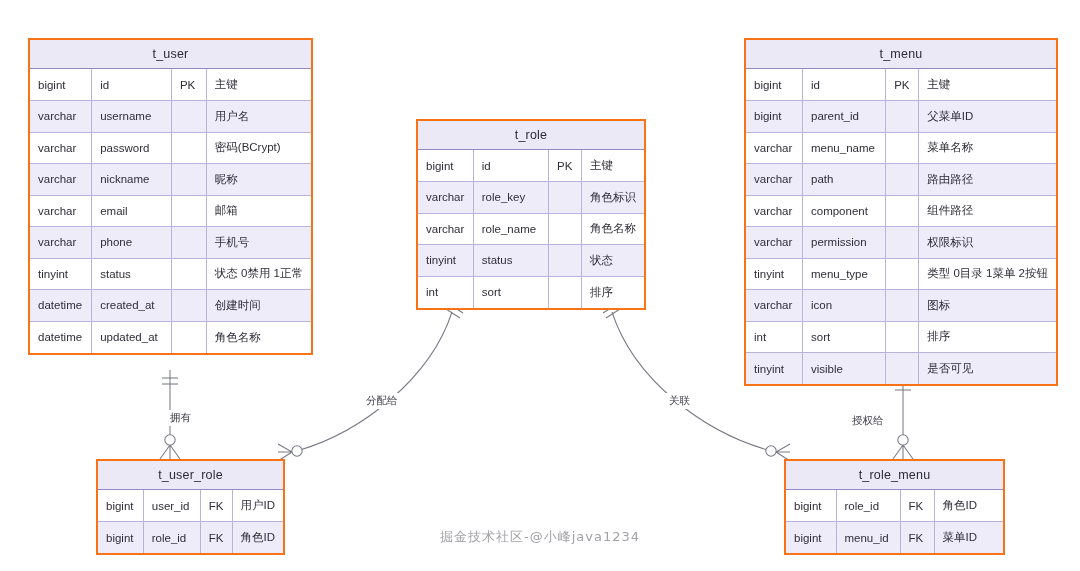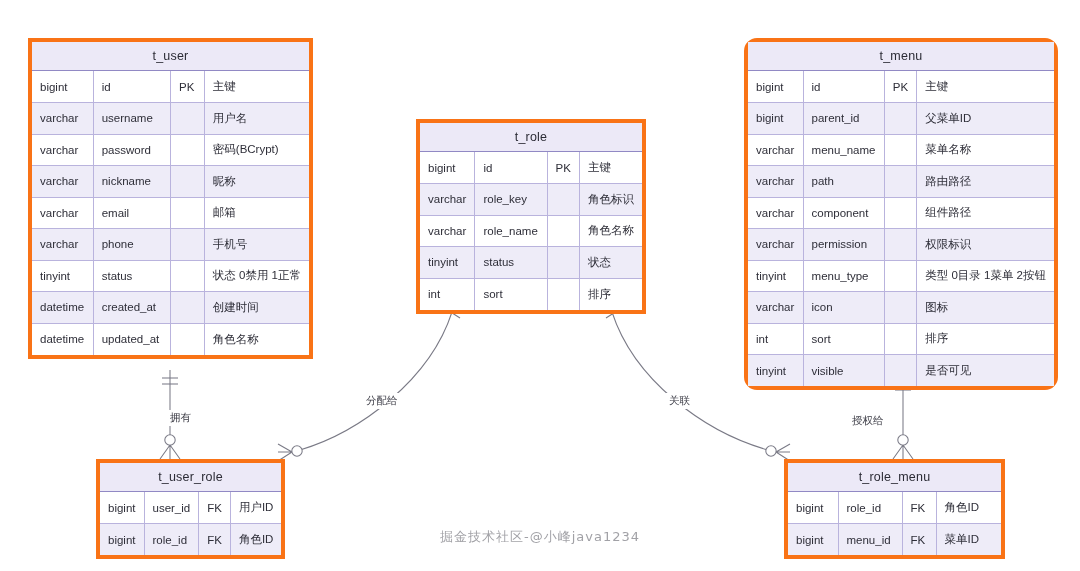--- a/index.html
+++ b/index.html
@@ -16,21 +16,21 @@
   }
   #canvas {
     position: absolute;
     inset: 0;
     width: 1080px;
     height: 571px;
   }
   
   .entity {
     position: absolute;
-    border: 4px solid #f97316;
+    border: 2px solid #f97316;
     background: #ffffff;
     box-sizing: border-box;
     z-index: 5;
   }
   .entity-title {
     background: #ece9f7;
     border-bottom: 1px solid #9189c4;
     text-align: center;
     font-size: 12.5px;
     color: #2b2b35;
@@ -64,21 +64,21 @@
   .c-type  { width: 66px; margin-top: 11px; }
   .c-name  { width: 92px; }
   .c-key   { width: 34px; text-align: left; }
   .c-desc  { }
 
   
   #ent-t_user      { left: 28px;  top: 38px;  width: 285px; }
   #ent-t_user .c-type { width: 63px; } #ent-t_user .c-name { width: 86px; } #ent-t_user .c-key { width: 38px; }
   #ent-t_role      { left: 416px; top: 119px; width: 230px; }
   #ent-t_role .c-type { width: 56px; } #ent-t_role .c-name { width: 82px; } #ent-t_role .c-key { width: 34px; }
-  #ent-t_menu      { left: 744px; top: 38px;  width: 314px; border-radius: 13px; }
+  #ent-t_menu      { left: 744px; top: 38px;  width: 314px; }
   #ent-t_menu .c-type { width: 63px; } #ent-t_menu .c-name { width: 92px; } #ent-t_menu .c-key { width: 36px; }
   #ent-t_user_role { left: 96px;  top: 459px; width: 189px; }
   #ent-t_user_role .c-type { width: 48px; } #ent-t_user_role .c-name { width: 62px; } #ent-t_user_role .c-key { width: 32px; }
   #ent-t_role_menu { left: 784px; top: 459px; width: 221px; }
   #ent-t_role_menu .c-type { width: 50px; } #ent-t_role_menu .c-name { width: 64px; } #ent-t_role_menu .c-key { width: 34px; }
 
   
   .rel-label {
     position: absolute;
     font-size: 10.5px;

